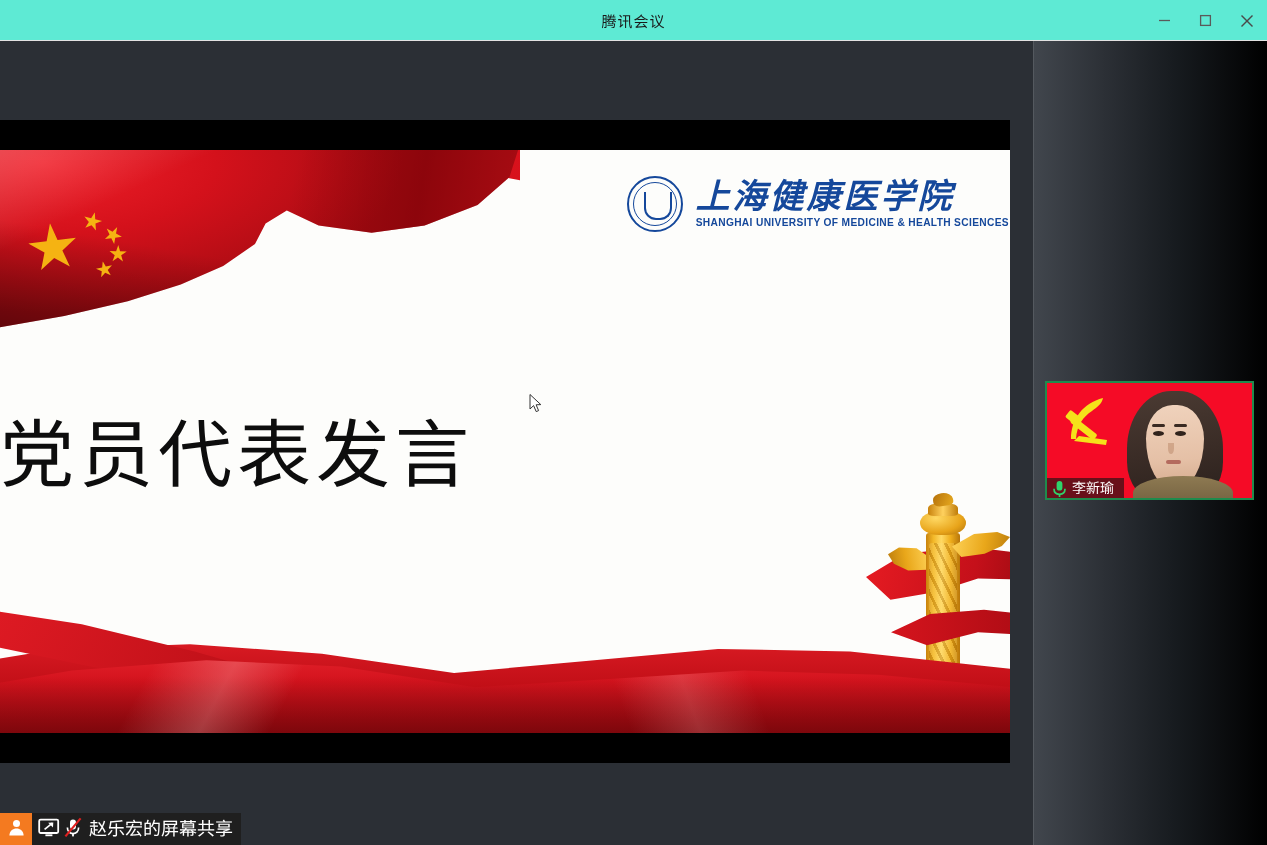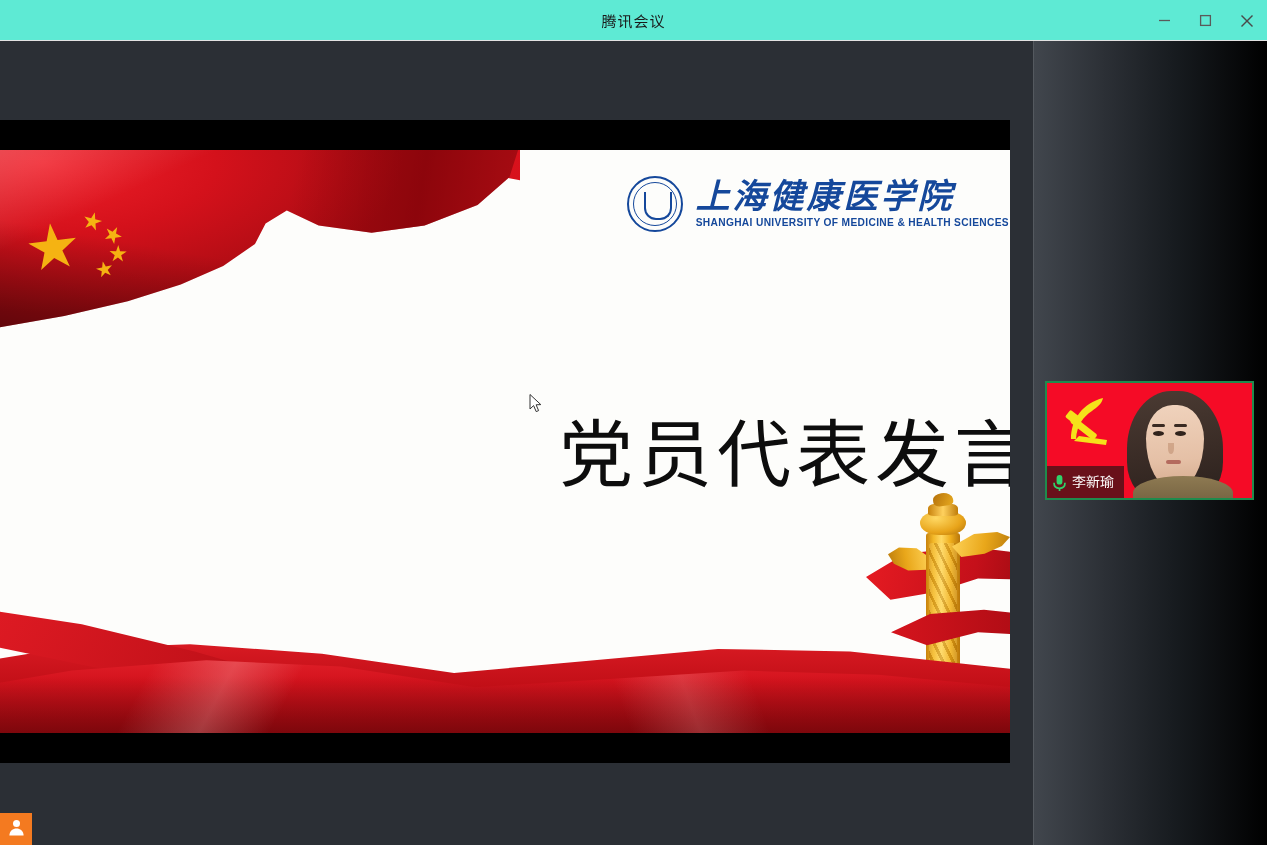--- a/index.html
+++ b/index.html
@@ -222,28 +222,27 @@
     color: #15489b;
     letter-spacing: 0.35px;
     white-space: nowrap;
   }
 
   
   .slide-title {
     position: absolute;
     left: 0; top: 245px;
     width: 1033px;
-    text-align: right;
+    text-align: left;
     font-family: "DejaVu Sans", "Liberation Sans", sans-serif;
     font-size: 74px;
     font-weight: 500;
     color: #0d0d0d;
     letter-spacing: 5px;
     white-space: nowrap;
-    padding-left: 20px;
   }
 
   
   .cursor-arrow {
     position: absolute;
     left: 529px; top: 244px;
     width: 13px; height: 19px;
     z-index: 9;
   }
 
@@ -464,21 +463,21 @@
   .p-shoulder {
     position: absolute;
     left: 14px; bottom: -8px;
     width: 100px; height: 34px;
     background: linear-gradient(180deg, #8e7a52 0%, #6f5d3d 100%);
     border-radius: 50% 50% 0 0;
   }
   .tile-label {
     position: absolute;
     left: 0; bottom: 0;
-    height: 32px;
+    height: 20px;
     padding: 0 10px 0 4px;
     display: flex;
     align-items: center;
     gap: 4px;
     background: rgba(20,20,20,0.62);
     z-index: 4;
   }
   .tile-label-name {
     font-size: 14px;
     color: #ffffff;
@@ -616,20 +615,39 @@
       </div>
 
       <div class="share-banner">
         <div class="banner-avatar">
           <span>
             <svg width="19" height="19" viewBox="0 0 19 19">
               <circle cx="9.5" cy="5.6" r="3.5" fill="#ffffff"></circle>
               <path d="M2.4 17.5 C2.4 12.6 6 10.4 9.5 10.4 C13 10.4 16.6 12.6 16.6 17.5 Z" fill="#ffffff"></path>
             </svg>
           </span>
+        </div>
+        <div class="banner-main">
+          <span class="banner-icon">
+            <svg width="22" height="19" viewBox="0 0 22 19">
+              <rect x="1.2" y="1.6" width="19" height="13.4" rx="1.4" fill="none" stroke="#ffffff" stroke-width="1.8"></rect>
+              <path d="M6.6 11.4 L14.4 5.2" stroke="#ffffff" stroke-width="1.7" fill="none"></path>
+              <path d="M10.2 4.7 L15.3 4.4 L15 9.4 Z" fill="#ffffff"></path>
+              <rect x="7.4" y="16.4" width="7" height="1.8" fill="#ffffff"></rect>
+            </svg>
+          </span>
+          <span class="banner-icon">
+            <svg width="20" height="21" viewBox="0 0 20 21">
+              <rect x="7" y="2.4" width="6" height="10" rx="3" fill="#ffffff"></rect>
+              <path d="M4.4 10.6 C4.4 14.6 7 16.6 10 16.6 C13 16.6 15.6 14.6 15.6 10.6" fill="none" stroke="#ffffff" stroke-width="1.7"></path>
+              <rect x="9.1" y="16.2" width="1.8" height="3.2" fill="#ffffff"></rect>
+              <line x1="2.4" y1="19.4" x2="17.6" y2="1.4" stroke="#e02020" stroke-width="2.2"></line>
+            </svg>
+          </span>
+          <span class="banner-text">赵乐宏的屏幕共享</span>
         </div>
       </div>
     </div>
 
     <div class="sidebar">
 
       <div class="video-tile">
         <div class="tile-bg"></div>
 
         <span class="emblem">

